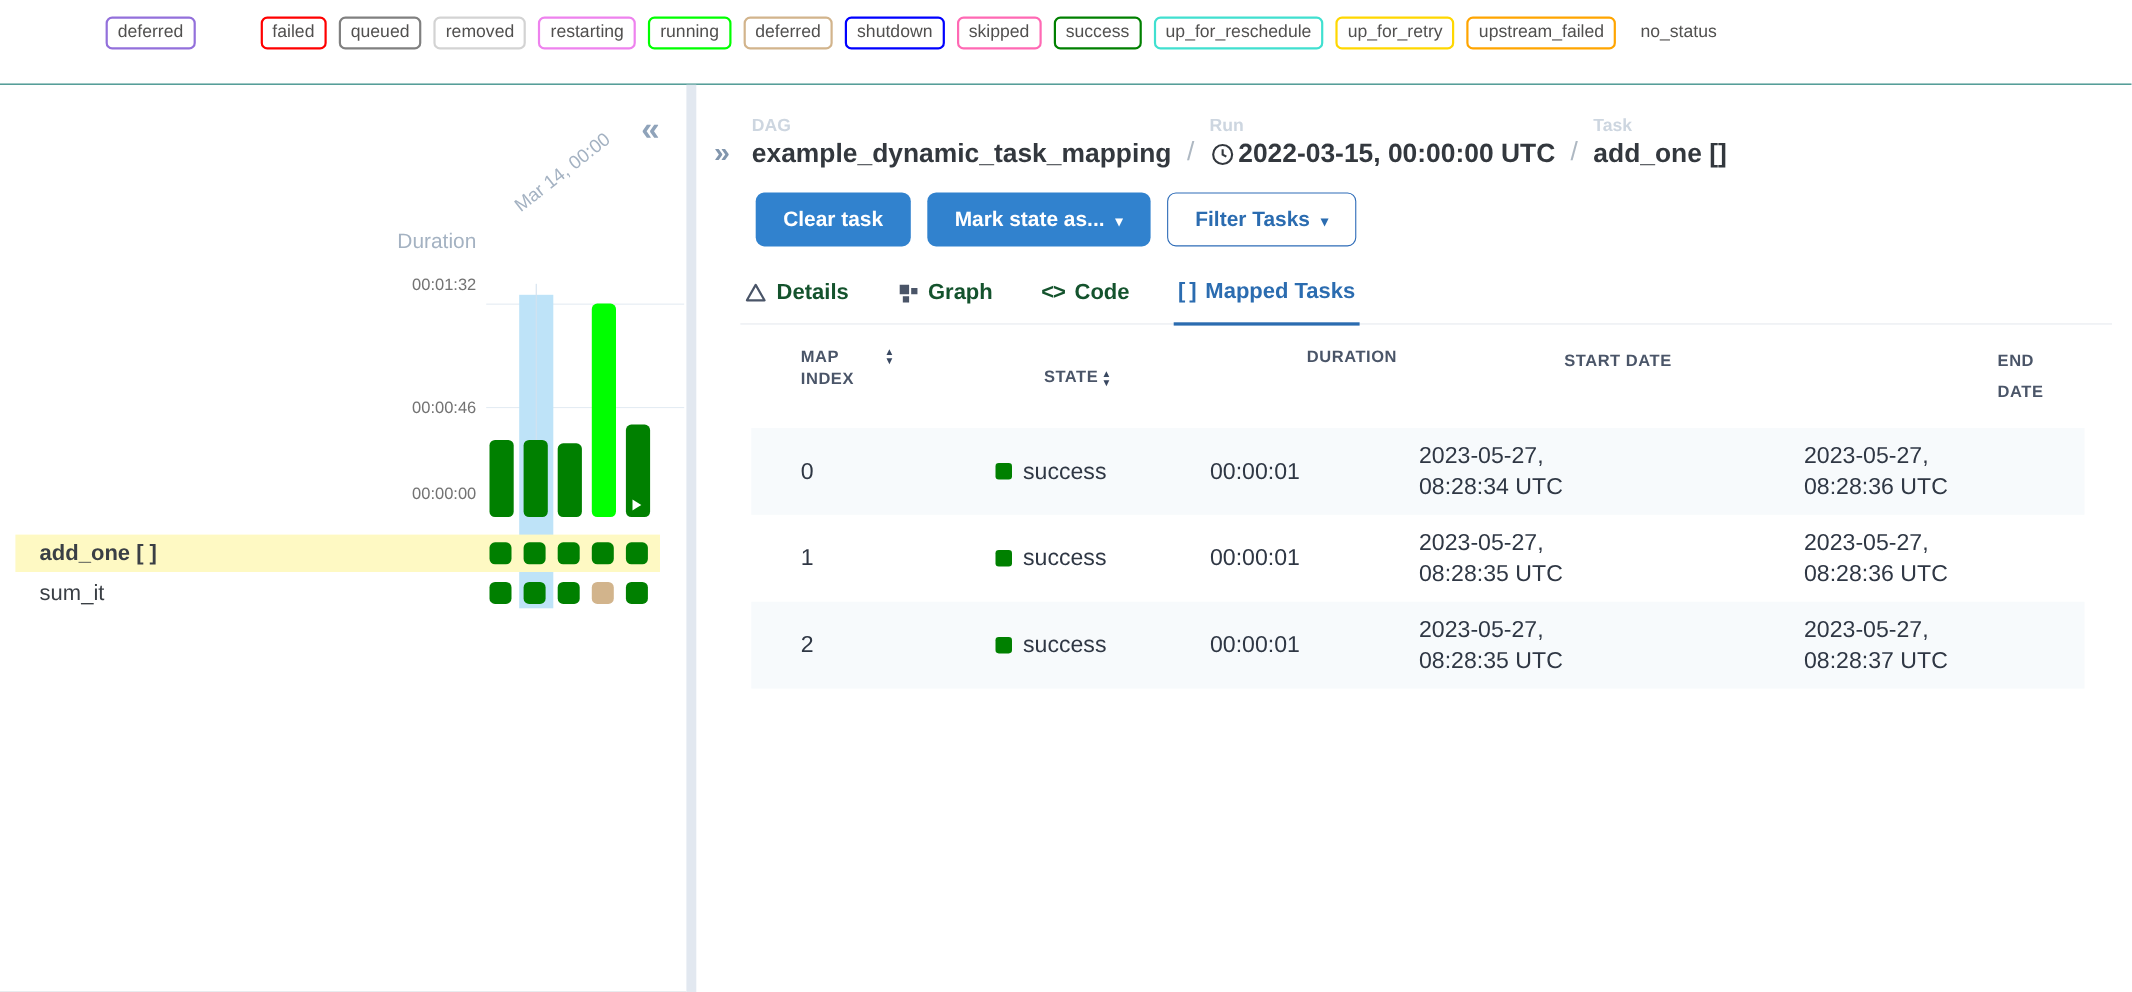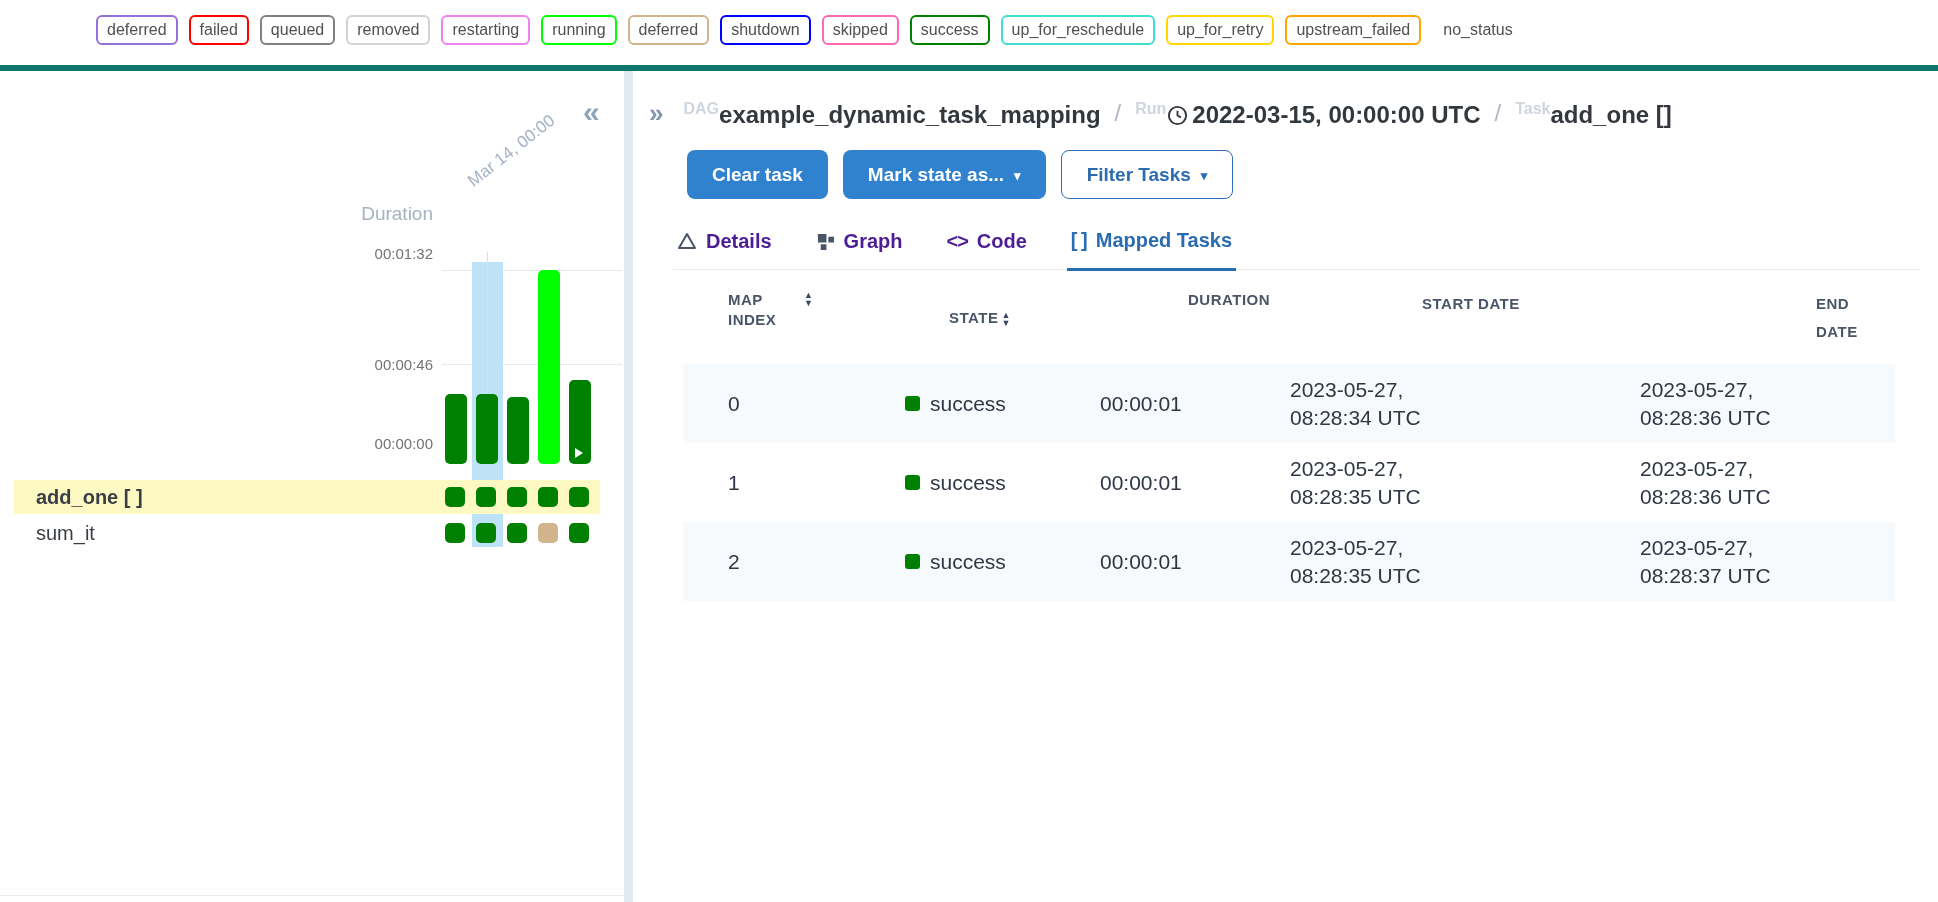--- a/index.html
+++ b/index.html
@@ -1,19 +1,19 @@
 <!DOCTYPE html>
 <html><head>
 <meta charset="utf-8">
 <style>
   html,body{margin:0;padding:0;background:#fff;font-family:"Liberation Sans",sans-serif;color:#333;}
   .page{width:1938px;height:902px;overflow:hidden;position:relative;background:#fff;}
 
   
-  .legend-bar{display:flex;align-items:center;gap:11px;padding:15px 0 20px 96px;border-bottom:6px solid #0f766e;}
+  .legend-bar{display:flex;align-items:center;gap:11px;padding:15px 0 31px 96px;border-bottom:1px solid #0f766e;}
   .badge{border:2px solid #ccc;border-radius:6px;padding:4px 9px;font-size:16px;color:#51504f;background:#fff;white-space:nowrap;}
   .badge.noborder{border-color:transparent;}
 
   
   .main{display:flex;height:833px;}
   .left-panel{position:relative;width:624px;flex:0 0 624px;height:100%;}
   .divider{width:9px;flex:0 0 9px;background:#e2e8f0;}
   .right-panel{flex:1;padding:28px 0 0 16px;position:relative;}
 
   
@@ -33,36 +33,36 @@
   .task-row.selected{background:#fef9c3;font-weight:bold;}
   .task-row.r0{top:409px}.task-row.r1{top:445px}
   .squares{position:absolute;left:445px;display:flex;gap:11px;}
   .squares.s0{top:416px}.squares.s1{top:452px}
   .sq{width:20px;height:20px;border-radius:5px;cursor:pointer;}
   .panel-bottom-line{position:absolute;left:0;top:824px;width:624px;height:1px;background:#e6eaee;}
 
   
   .crumbs{display:flex;align-items:flex-end;gap:14px;}
   .expand{font-size:26px;font-weight:bold;color:#8296ad;cursor:pointer;line-height:26px;margin:0 6px 4px 0;}
-  .crumb{display:flex;flex-direction:row;}
+  .crumb{display:flex;flex-direction:column;}
   .crumb-label{font-size:16px;font-weight:bold;color:#cdd6e0;line-height:19px;}
   .crumb-value{font-size:24px;font-weight:bold;color:#33383e;line-height:31px;display:flex;align-items:center;cursor:pointer;}
   .crumb-sep{font-size:24px;color:#aeb8c2;margin-bottom:3px;}
   .clock{margin-right:3px;transform:translateY(1px);}
 
   
   .actions{display:flex;gap:15px;margin:20px 0 0 38px;}
   .btn{height:49px;padding:0 25px;border-radius:8px;font-family:"Liberation Sans",sans-serif;font-size:19px;font-weight:bold;display:flex;align-items:center;cursor:pointer;}
   .btn.solid{background:#3182ce;color:#fff;border:none;}
   .btn.outline{background:#fff;color:#2b6cb0;border:1.5px solid #2e6cb8;}
   .caret{font-size:13px;margin-left:10px;transform:translateY(1px);}
 
   
   .tabs{display:flex;gap:36px;margin:30px 18px 0 24px;border-bottom:1px solid #e6eaef;}
-  .tab{display:flex;align-items:center;gap:9px;padding:0 4px 16px;font-size:20px;font-weight:bold;color:#4c1d95;cursor:pointer;}
+  .tab{display:flex;align-items:center;gap:9px;padding:0 4px 16px;font-size:20px;font-weight:bold;color:#14532d;cursor:pointer;}
   .tab .tab-glyph{font-weight:bold;letter-spacing:-1px;}
   .tab.active{color:#2b6cb0;border-bottom:3px solid #2b6cb0;margin-bottom:-2px;}
 
   
   .table{margin-left:34px;width:1212px;}
   .thead,.trow{display:grid;grid-template-columns:187px 185px 190px 345px 1fr;}
   .thead{padding:20px 0 18px;gap:44px;}
   .hcell{font-size:15px;font-weight:bold;color:#4a5568;letter-spacing:0.5px;line-height:20px;display:flex;align-items:flex-start;}
   .hlabel.wrap{width:64px;}
   .sorter{display:inline-flex;flex-direction:column;font-size:9px;line-height:8px;color:#394861;margin-left:12px;margin-top:1px;cursor:pointer;}
@@ -78,21 +78,21 @@
   .c-end{padding-left:50px;white-space:pre-line;line-height:28px;}
   .state-sq{width:15px;height:15px;border-radius:3px;display:inline-block;flex:0 0 15px;}
 </style>
 </head>
 <body>
 
 <div class="page">
 
   <header class="legend-bar">
       <span class="badge" style="border-color: rgb(147, 112, 219);">deferred</span>
-      <span class="badge" style="border-color: rgb(255, 0, 0);">failed</span>
+      <span class="badge" style="border-color: rgb(255, 0, 0); margin-left: 48px;">failed</span>
       <span class="badge" style="border-color: rgb(128, 128, 128);">queued</span>
       <span class="badge" style="border-color: rgb(211, 211, 211);">removed</span>
       <span class="badge" style="border-color: rgb(238, 130, 238);">restarting</span>
       <span class="badge" style="border-color: rgb(0, 255, 0);">running</span>
       <span class="badge" style="border-color: rgb(210, 180, 140);">deferred</span>
       <span class="badge" style="border-color: rgb(0, 0, 255);">shutdown</span>
       <span class="badge" style="border-color: rgb(255, 105, 180);">skipped</span>
       <span class="badge" style="border-color: rgb(0, 128, 0);">success</span>
       <span class="badge" style="border-color: rgb(64, 224, 208);">up_for_reschedule</span>
       <span class="badge" style="border-color: rgb(255, 215, 0);">up_for_retry</span>

